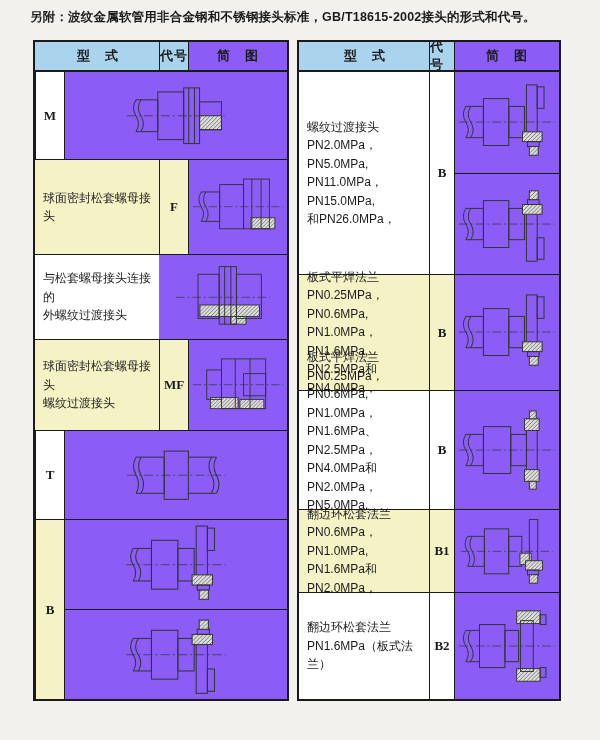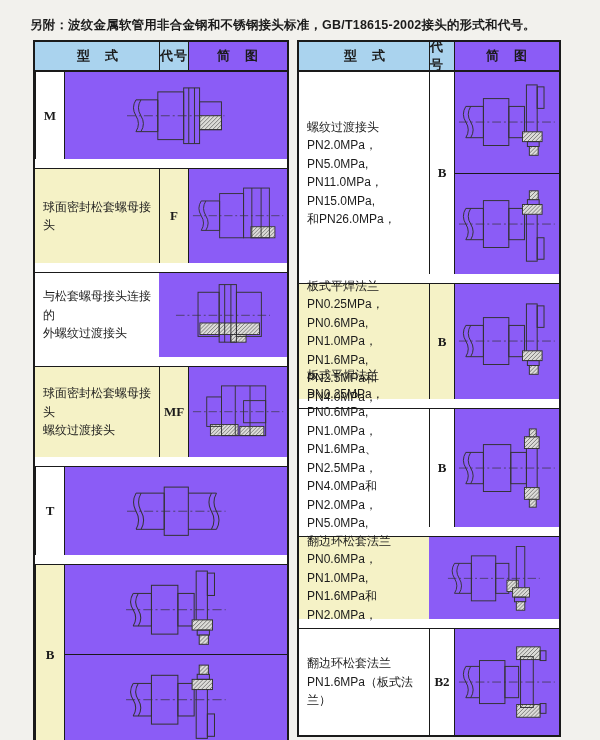--- a/index.html
+++ b/index.html
@@ -1,29 +1,29 @@
 <!DOCTYPE html>
 <html style="--header-bg: #aad3ee; --hl-bg: #f5f2c6; --border: #1a1a1a; --page-bg: #f2f1ed;"><head>
 <meta charset="utf-8">
 <style>
   :root{
     --page-bg:#f2f1ed; --header-bg:#aad3ee; --hl-bg:#f5f2c6; --border:#1a1a1a; --ink:#1b1b1b;
   }
   html,body{margin:0;padding:0;}
   body{width:600px;height:740px;background:var(--page-bg);font-family:"Liberation Sans",sans-serif;color:var(--ink);}
   .page{position:relative;width:600px;height:740px;overflow:hidden;}
-  .title{position:absolute;left:30px;top:9px;width:560px;font-size:12.5px;font-weight:bold;letter-spacing:0.2px;margin-top:8px;}
+  .title{position:absolute;left:30px;top:9px;width:560px;font-size:12.5px;font-weight:bold;letter-spacing:0.2px;}
   .tables{position:absolute;left:33px;top:40px;display:flex;gap:8px;align-items:flex-start;}
   .tbl{border:2px solid var(--border);background:#fff;box-sizing:border-box;}
   .tbl.left{width:256px;}
   .tbl.right{width:264px;}
   .hdr{display:flex;height:30px;background:var(--header-bg);border-bottom:2px solid var(--border);box-sizing:border-box;}
   .hdr .cell{display:flex;align-items:center;justify-content:center;font-size:13px;font-weight:600;letter-spacing:1px;}
   .row{display:flex;box-sizing:border-box;}
-  .row + .row{border-top:1px solid var(--border);margin-top:9px;}
+  .row + .row{border-top:1px solid var(--border);}
   .cell{box-sizing:border-box;}
   .type{padding:3px 6px 3px 8px;display:flex;align-items:center;white-space:pre-line;
         font-family:Liberation Sans, sans-serif;font-size:12px;line-height:18.5px;}
   .code{border-left:1px solid var(--border);border-right:1px solid var(--border);
         display:flex;align-items:center;justify-content:center;
         font-family:"Liberation Serif",serif;font-size:13px;font-weight:bold;}
   .tbl.left .type{width:124px;}  .tbl.left .code{width:30px;}
   .tbl.right .type{width:130px;} .tbl.right .code{width:26px;}
   .diag{flex:1;background:#8b5cf6;display:flex;flex-direction:column;min-width:0;}
   .sub{flex:1;display:flex;align-items:center;justify-content:center;overflow:hidden;}
@@ -429,20 +429,21 @@
                 <line x1="76" y1="82" x2="80" y2="78" stroke="#555" stroke-width="0.7"></line>
               </svg>
             </div>
         </div>
       </div>
 
       <div class="row hl" style="height:83px">
         <div class="cell type">翻边环松套法兰
 PN0.6MPa，PN1.0MPa,
 PN1.6MPa和PN2.0MPa，</div>
+        <div class="cell code">B1</div>
         <div class="cell diag">
           <div class="sub">
               <svg viewBox="0 0 100 84" xmlns="http://www.w3.org/2000/svg">
                 <line x1="1" y1="42" x2="99" y2="42" stroke="#333" stroke-width="0.7" stroke-dasharray="9 3 2 3"></line>
                 <line x1="8" y1="26" x2="26" y2="26" stroke="#333" stroke-width="1"></line>
                 <line x1="8" y1="58" x2="26" y2="58" stroke="#333" stroke-width="1"></line>
                 <line x1="26" y1="26" x2="26" y2="58" stroke="#333" stroke-width="1"></line>
                 <path d="M 8 26 q -5 8 0 16 q 5 8 0 16" stroke="#333" stroke-width="1" fill="none"></path>
                 <path d="M 13 26 q -5 8 0 16 q 5 8 0 16" stroke="#333" stroke-width="1" fill="none"></path>
                 <rect x="26" y="18" width="26" height="48" stroke="#333" stroke-width="1" fill="none"></rect>

